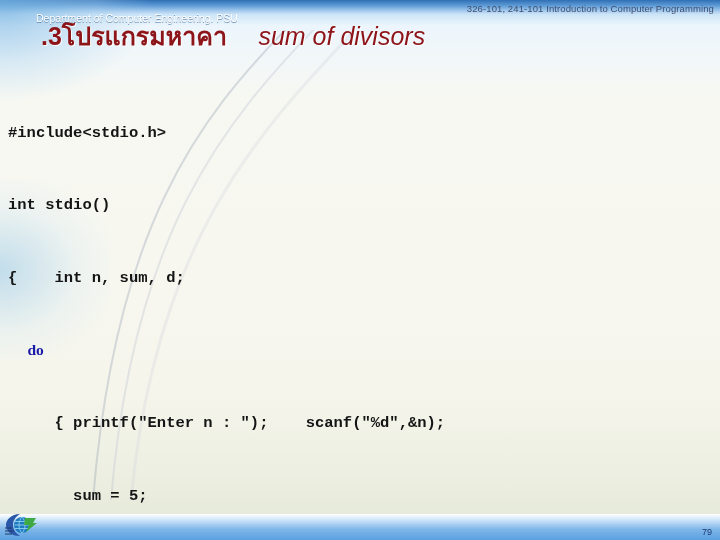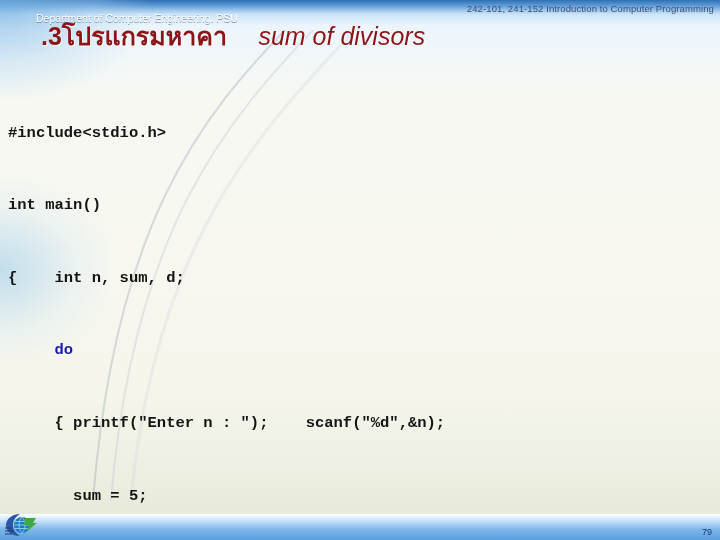--- a/index.html
+++ b/index.html
@@ -98,21 +98,21 @@
     top: 48px;
     width: 760px;
     font-family: "Liberation Mono", "DejaVu Sans Mono", monospace;
     font-size: 15.5px;
     font-weight: bold;
     line-height: 24.2px;
     color: #141414;
     white-space: pre;
   }
   .code .ln { display: block; height: 24.2px; }
-  .kw-blue   { color: #1a1aa8; }
+  .kw-blue   { color: #1a1aa8; font-family: Liberation Serif, serif; }
 
   
   .footer {
     position: absolute;
     left: 0; bottom: 0;
     width: 720px; height: 26px;
     background: linear-gradient(180deg,#ffffff 0%, #cfe6fa 22%, #7db5e8 60%, #5ba0e0 100%);
   }
   .footer-text {
     position: absolute;
@@ -145,30 +145,30 @@
   <div class="corner-blue"></div>
   <div class="left-blue-wash"></div>
   <div class="bottom-wash"></div>
 
   <svg class="swoosh" viewBox="0 0 300 470" xmlns="http://www.w3.org/2000/svg">
     <path d="M240 -10 C 140 90, 60 200, 38 470" fill="none" stroke="rgba(160,170,185,0.40)" stroke-width="2"></path>
     <path d="M268 -10 C 165 95, 78 205, 56 470" fill="none" stroke="rgba(185,192,205,0.33)" stroke-width="2"></path>
     <path d="M300 0 C 200 105, 100 215, 76 470" fill="none" stroke="rgba(205,210,220,0.28)" stroke-width="3"></path>
   </svg>
 
-  <div class="course-line">242-101, 241-152 Introduction to Computer Programming</div>
+  <div class="course-line">326-101, 241-101 Introduction to Computer Programming</div>
 
   <div class="slide-title">
     <span class="thai">.3โปรแกรมหาคา</span><span class="sep">&nbsp;&nbsp;</span><span>sum of divisors</span>
   </div>
 
   <div class="code">
 
     <span class="ln"><span>#include&lt;stdio.h&gt;</span></span>
-    <span class="ln"><span>int main()</span></span>
+    <span class="ln"><span>int stdio()</span></span>
     <span class="ln"><span>{    int n, sum, d;</span></span>
     <span class="ln"><span class="kw-blue">     do</span></span>
     <span class="ln"><span>     { printf("Enter n : ");    scanf("%d",&amp;n);</span></span>
     <span class="ln"><span>       sum = 5;</span></span>
     
     
     
 
     
 

